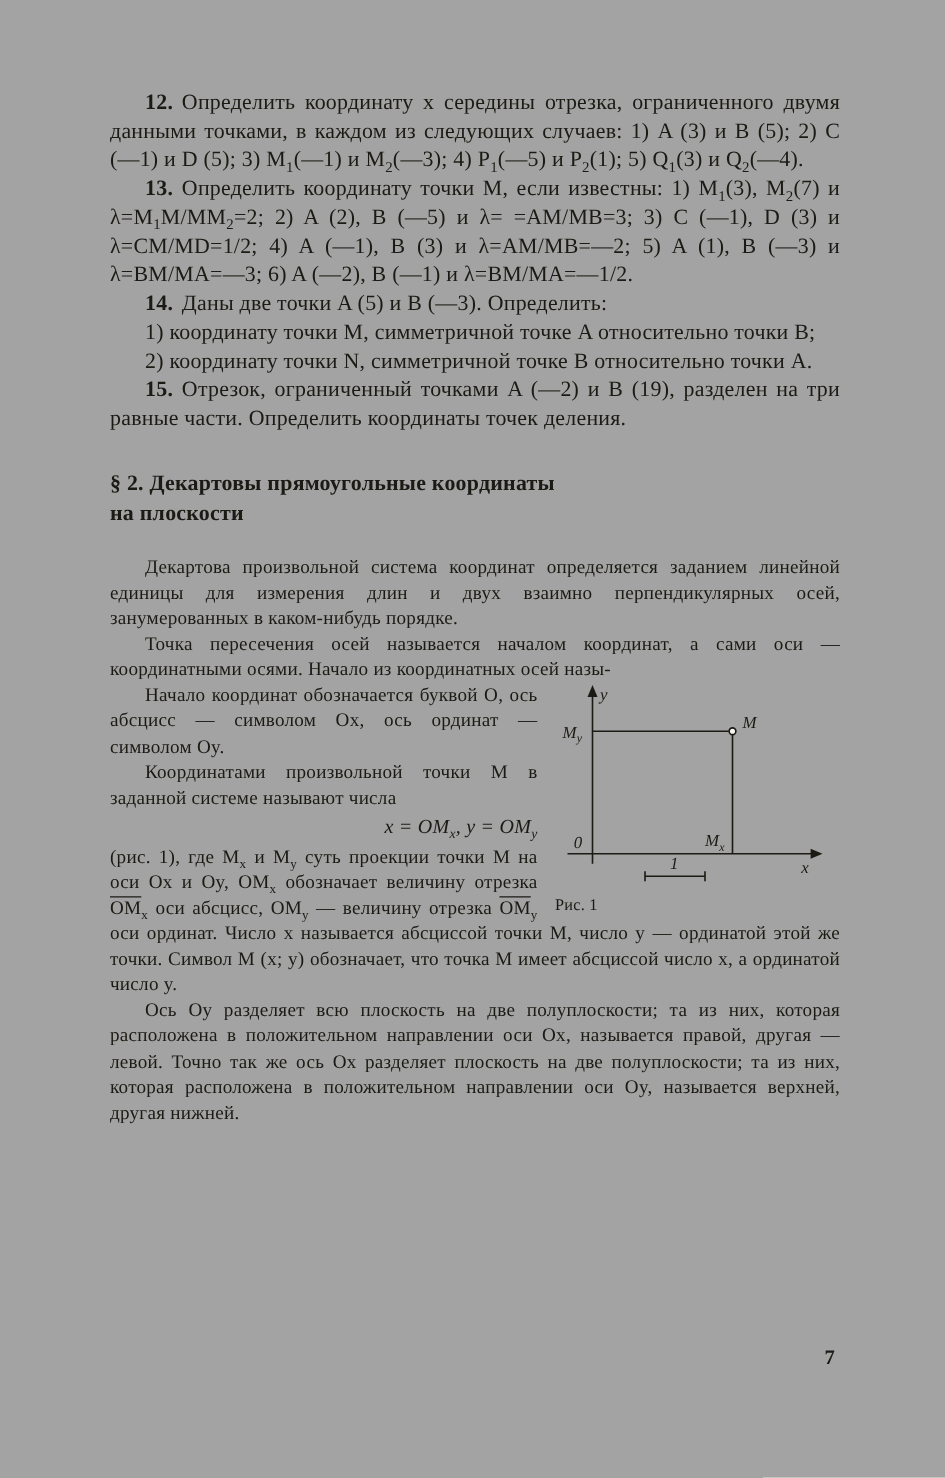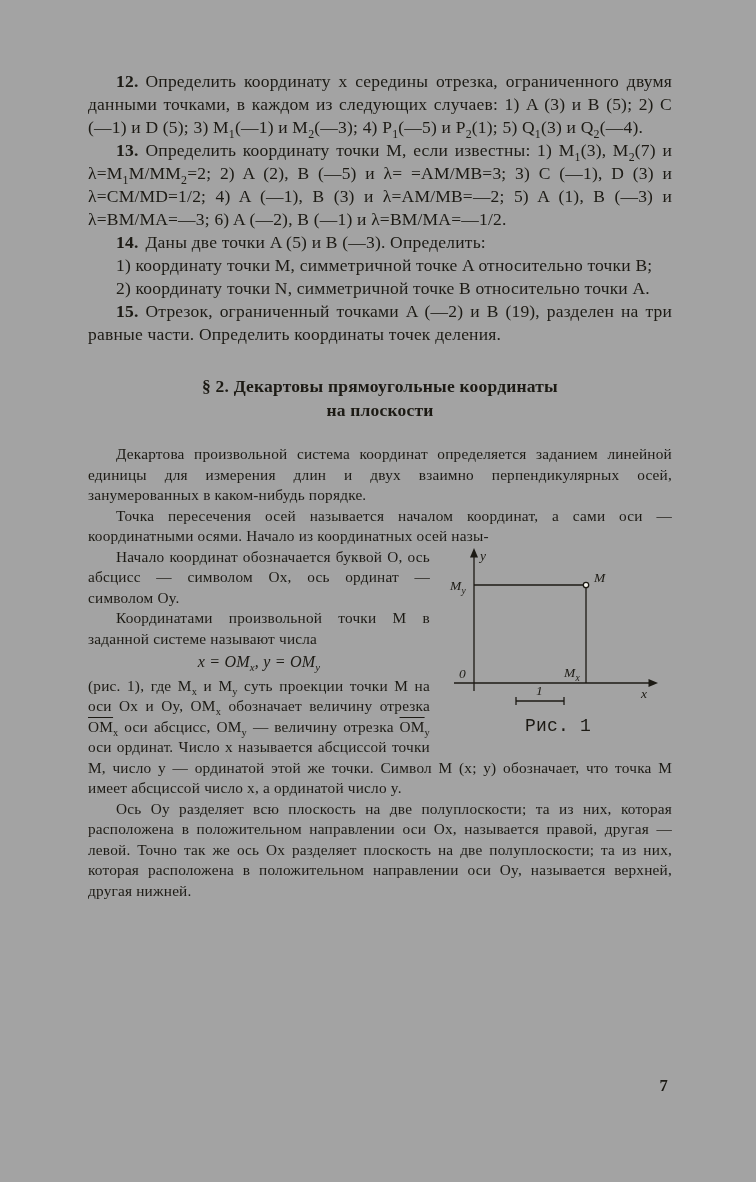--- a/index.html
+++ b/index.html
@@ -21,26 +21,25 @@
   }
   p { margin: 0; text-align: justify; }
   .prob { font-size: 17.5px; line-height: 23px; }
   .indent { text-indent: 28px; }
   .pnum { font-weight: bold; padding-right: 7px; }
   .pnum:empty { padding-right: 0; }
   .heading {
     font-weight: bold;
     font-size: 17.5px;
     line-height: 24px;
-    text-align: center;
     margin: 28px 0 22px 0;
   }
   .small { font-size: 15.3px; line-height: 20.5px; }
   .formula {
-    text-align: center;
+    text-align: right;
     font-style: italic;
     font-size: 16px;
     margin: 3px 0;
     text-indent: 0;
   }
   sub { font-size: 68%; line-height: 0; }
   .ov { text-decoration: overline; }
   .wrapzone { overflow: visible; }
   .fig {
     float: right;
@@ -49,25 +48,24 @@
   }
   figure { padding: 0; }
   .fig svg { display: block; }
   .fig svg text {
     font-family: "Liberation Serif", "DejaVu Serif", serif;
     font-style: italic;
     font-size: 13.5px;
     fill: #1c1a14;
   }
   figcaption {
-    text-align: center;
-    font-size: 18px;
+    text-align: left;
+    font-size: 13px;
     margin-top: 3px;
     font-style: normal;
-    font-family: Liberation Mono, monospace;
   }
   .pagenum {
     position: absolute;
     right: 88px;
     top: 1076px;
     font-weight: bold;
     font-size: 16.5px;
   }
 </style>
 </head>

